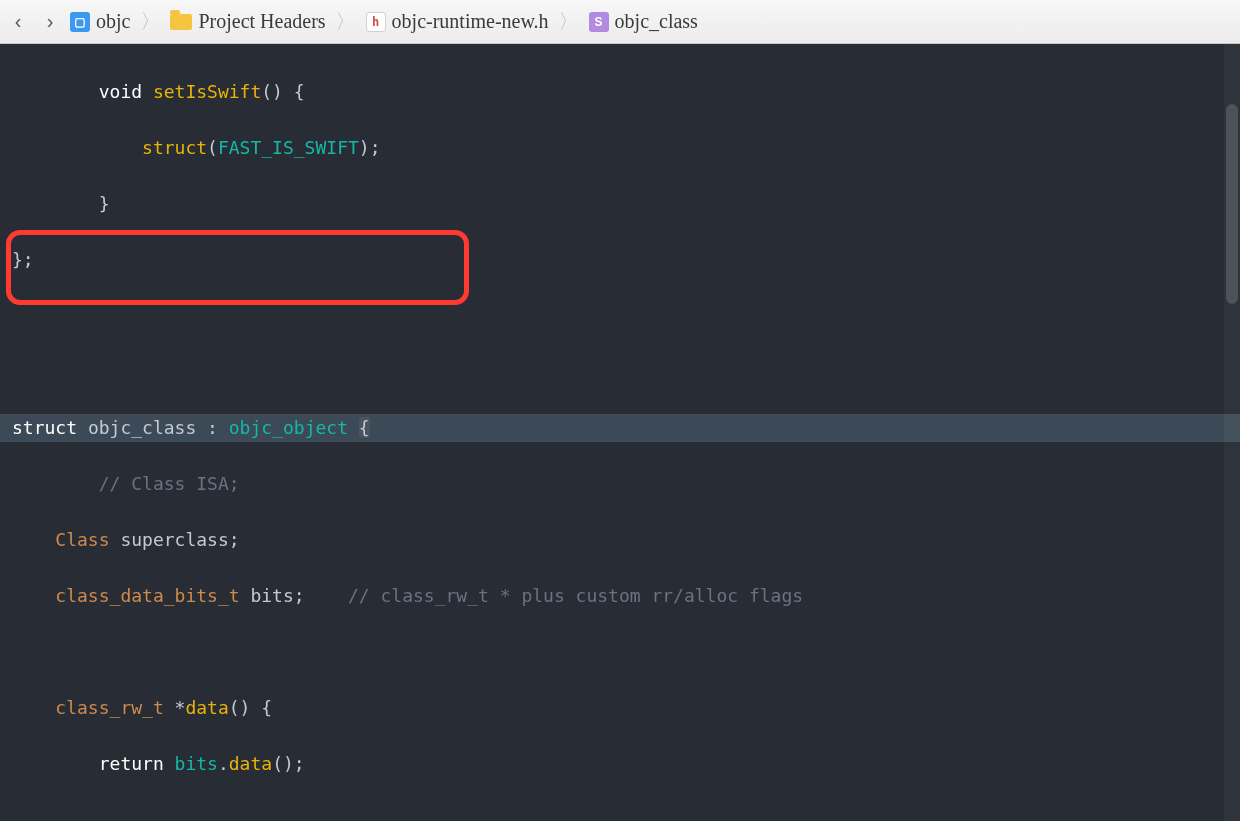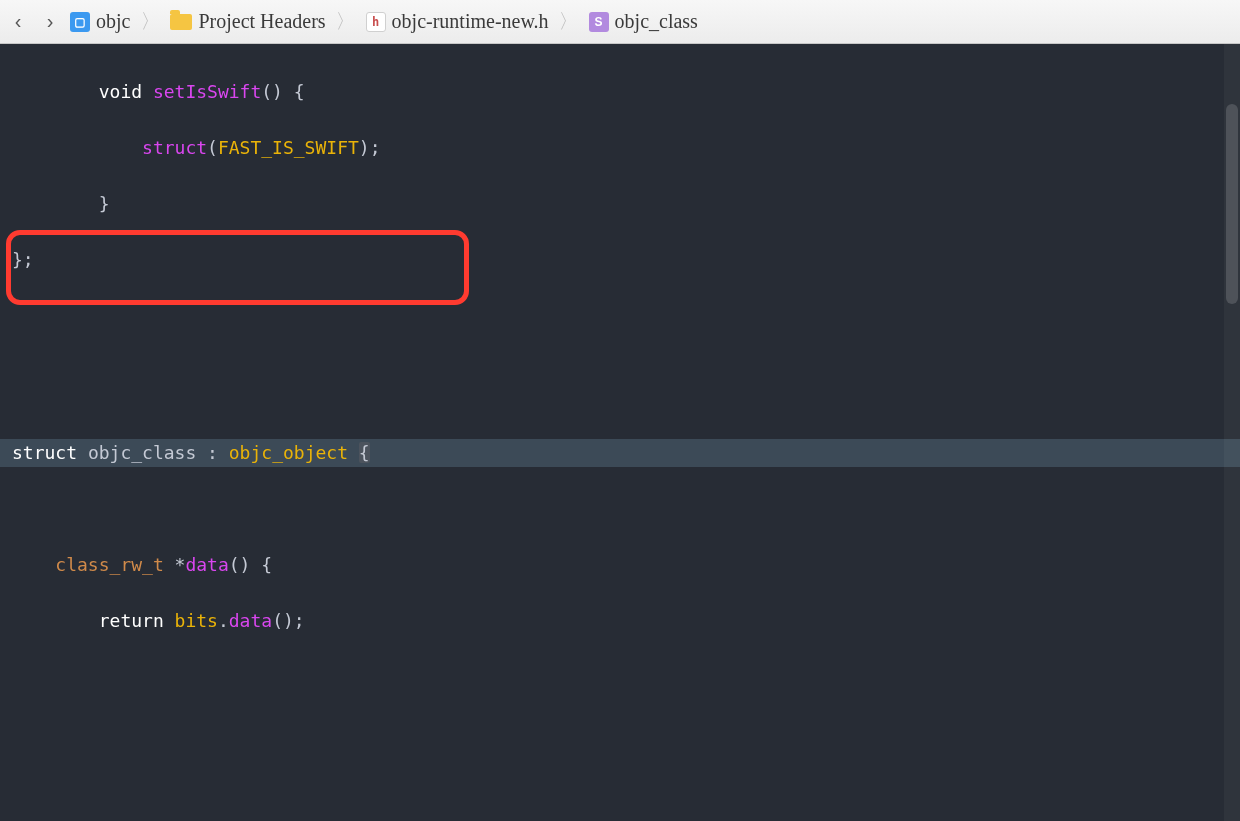--- a/index.html
+++ b/index.html
@@ -41,29 +41,29 @@
     position: relative;
     height: calc(100% - 44px);
     font-family: "SF Mono","Menlo","Consolas",monospace;
     font-size: 18px;
     line-height: 28px;
     color: #c4c9d4;
     white-space: pre;
     padding-top: 6px;
   }
   .line { padding-left: 12px; height:28px; }
-  .hl  { background:#3c4a57;margin-top:25px; }
+  .hl  { background:#3c4a57; }
   .brace-hl { background:#4c535d; border-radius:2px; }
 
   
   .kw   { color:#ffffff; }      
   .type { color:#d08a4a; }      
   .id   { color:#c4c9d4; }
-  .fn   { color:#d946ef; }      
-  .obj  { color:#eab308; }
+  .fn   { color:#eab308; }      
+  .obj  { color:#14b8a6; }
   .cmt  { color:#6b7280; }
   .pun  { color:#c4c9d4; }
 
   .redbox {
     position:absolute;
     left:6px;
     top:186px;
     width:463px;
     height:75px;
     border:5px solid #ff3b30;
@@ -107,20 +107,23 @@
 </div>
 
 <div class="editor">
 <div class="line">        <span class="kw">void</span> <span class="fn">setIsSwift</span><span class="pun">() {</span></div>
 <div class="line">            <span class="fn">struct</span>(<span class="obj">FAST_IS_SWIFT</span>);</div>
 <div class="line">        }</div>
 <div class="line">};</div>
 <div class="line"> </div>
 <div class="line"> </div>
 <div class="line hl"><span class="kw">struct</span> <span class="id">objc_class</span> <span class="pun">:</span> <span class="obj">objc_object</span> <span class="pun brace-hl">{</span></div>
+<div class="line">    <span class="cmt">    // Class ISA;</span></div>
+<div class="line">    <span class="type">Class</span> <span class="id">superclass;</span></div>
+<div class="line">    <span class="type">class_data_bits_t</span> <span class="id">bits;</span>    <span class="cmt">// class_rw_t * plus custom rr/alloc flags</span></div>
 <div class="line"> </div>
 <div class="line">    <span class="type">class_rw_t</span> <span class="pun">*</span><span class="fn">data</span><span class="pun">() {</span></div>
 <div class="line">        <span class="kw">return</span> <span class="obj">bits</span><span class="pun">.</span><span class="fn">data</span><span class="pun">();</span></div>
 
 
 
 
 
 
 

